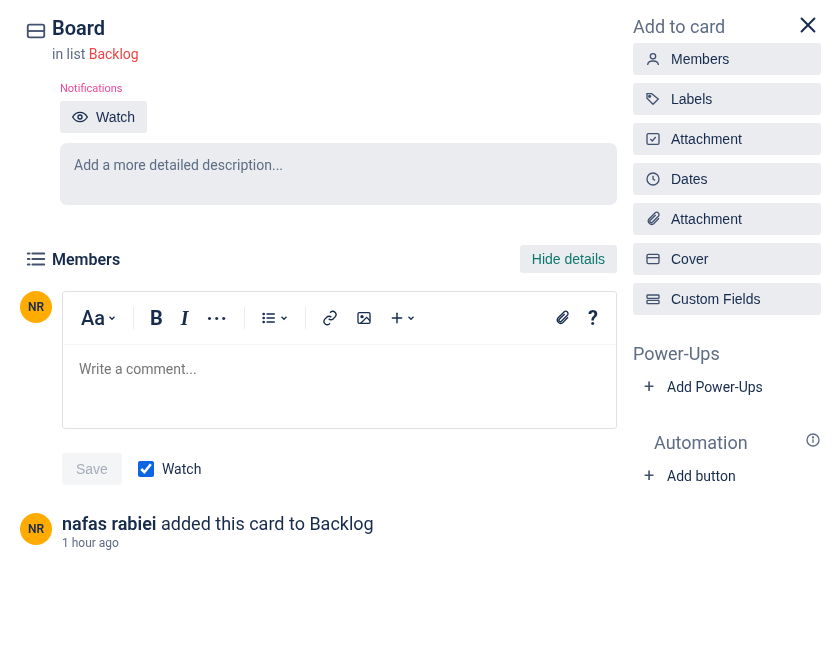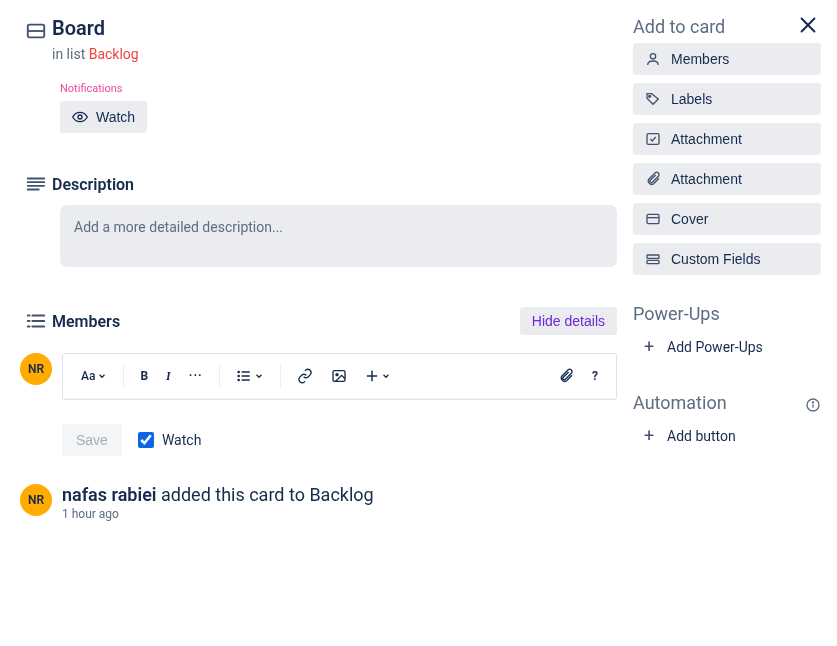--- a/index.html
+++ b/index.html
@@ -93,21 +93,21 @@
     font-size:16px;
     font-weight:600;
     flex:1;
   }
   .hide-details-btn {
     background:#eaecf0;
     border:none;
     border-radius:3px;
     padding:6px 12px;
     font-size:14px;
-    color:#6d28d9;
+    color:#0f766e;
     cursor:pointer;
   }
   
   .desc-box {
     margin-left:40px;
     margin-top:10px;
     background:#eaecf0;
     border-radius:7px;
     padding:14px;
     min-height:62px;
@@ -147,21 +147,21 @@
     gap:6px;
     border-bottom:1px solid #f4f5f7;
   }
   .toolbar .tb-btn {
     display:flex;
     align-items:center;
     gap:2px;
     padding:4px 6px;
     border-radius:3px;
     cursor:pointer;
-    font-size:12px;
+    font-size:20px;
     color:#172b4d;
   }
   .toolbar .sep {
     width:1px; height:22px;
     background:#ebecf0;
     margin:0 4px;
   }
   .toolbar .spacer { flex:1; }
   .comment-input {
     width:100%;
@@ -237,21 +237,21 @@
     align-items:center;
     gap:10px;
     padding:8px 8px;
     font-size:14px;
     color:#172b4d;
     cursor:pointer;
     border-radius:3px;
   }
   .side-link .sicon { width:16px; display:flex; justify-content:center; color:#42526e; font-size:18px; line-height:1;}
   .side-group { margin-top: 28px; }
-  .side-group-header { display:flex; align-items:flex-end; justify-content:space-between; }
+  .side-group-header { display:flex; align-items:flex-start; justify-content:space-between;margin-left:21px; }
   svg { display:block; }
 </style>
 </head>
 <body>
 
 <div class="modal">
 
   <div class="close-x">
     <svg viewBox="0 0 24 24" fill="none" stroke="currentColor" stroke-width="2.2" stroke-linecap="round">
         <path d="M5 5 L19 19 M19 5 L5 19"></path>
@@ -281,31 +281,20 @@
         <span>
           <svg width="16" height="16" viewBox="0 0 24 24" fill="none" stroke="currentColor" stroke-width="2">
               <path d="M1 12s4-7 11-7 11 7 11 7-4 7-11 7S1 12 1 12z"></path>
               <circle cx="12" cy="12" r="3"></circle>
             </svg>
         </span>
         <span>Watch</span>
       </button>
     </div>
 
-    <div class="section-row">
-      <div class="sec-icon">
-        <svg width="22" height="22" viewBox="0 0 24 24" fill="none" stroke="currentColor" stroke-width="2" stroke-linecap="round">
-            <line x1="3" y1="6" x2="21" y2="6"></line>
-            <line x1="3" y1="10" x2="21" y2="10"></line>
-            <line x1="3" y1="14" x2="21" y2="14"></line>
-            <line x1="3" y1="18" x2="15" y2="18"></line>
-          </svg>
-      </div>
-      <h3>Description</h3>
-    </div>
     <div class="desc-box">Add a more detailed description...</div>
 
     <div class="section-row">
       <div class="sec-icon">
         <svg width="22" height="22" viewBox="0 0 24 24" fill="none" stroke="currentColor" stroke-width="2" stroke-linecap="round">
             <line x1="3" y1="6" x2="5" y2="6"></line>
             <line x1="8" y1="6" x2="21" y2="6"></line>
             <line x1="3" y1="12" x2="5" y2="12"></line>
             <line x1="8" y1="12" x2="21" y2="12"></line>
             <line x1="3" y1="18" x2="5" y2="18"></line>
@@ -377,20 +366,21 @@
             <div class="spacer"></div>
             <div class="tb-btn">
               <svg width="16" height="16" viewBox="0 0 24 24" fill="none" stroke="currentColor" stroke-width="2">
                   <path d="M21 11l-8 8a5 5 0 0 1-7-7l9-9a3.5 3.5 0 0 1 5 5l-9 9a2 2 0 0 1-3-3l8-8"></path>
                 </svg>
             </div>
             <div class="tb-btn">
                 <span style="font-weight:700">?</span>
               </div>
           </div>
+          <textarea class="comment-input" rows="3" placeholder="Write a comment..." style=""></textarea>
         </div>
         <div class="comment-actions">
           <button class="save-btn">Save</button>
           <label class="watch-check">
             <input type="checkbox" checked="" style="">
             <span>Watch</span>
           </label>
         </div>
       </div>
     </div>
@@ -433,20 +423,29 @@
     <button class="side-btn">
       <span class="sicon">
         <svg width="16" height="16" viewBox="0 0 24 24" fill="none" stroke="currentColor" stroke-width="2">
             <rect x="3" y="4" width="18" height="16" rx="2"></rect>
             <polyline points="8 12 11 15 16 9"></polyline>
           </svg>
       </span>
       <span>Attachment</span>
     </button>
 
+    <button class="side-btn">
+      <span class="sicon">
+        <svg width="16" height="16" viewBox="0 0 24 24" fill="none" stroke="currentColor" stroke-width="2">
+            <circle cx="12" cy="12" r="9"></circle>
+            <polyline points="12 7 12 12 15 14"></polyline>
+          </svg>
+      </span>
+      <span>Dates</span>
+    </button>
 
     <button class="side-btn">
       <span class="sicon">
         <svg width="16" height="16" viewBox="0 0 24 24" fill="none" stroke="currentColor" stroke-width="2">
             <path d="M21 11l-8 8a5 5 0 0 1-7-7l9-9a3.5 3.5 0 0 1 5 5l-9 9a2 2 0 0 1-3-3l8-8"></path>
           </svg>
       </span>
       <span>Attachment</span>
     </button>
 

